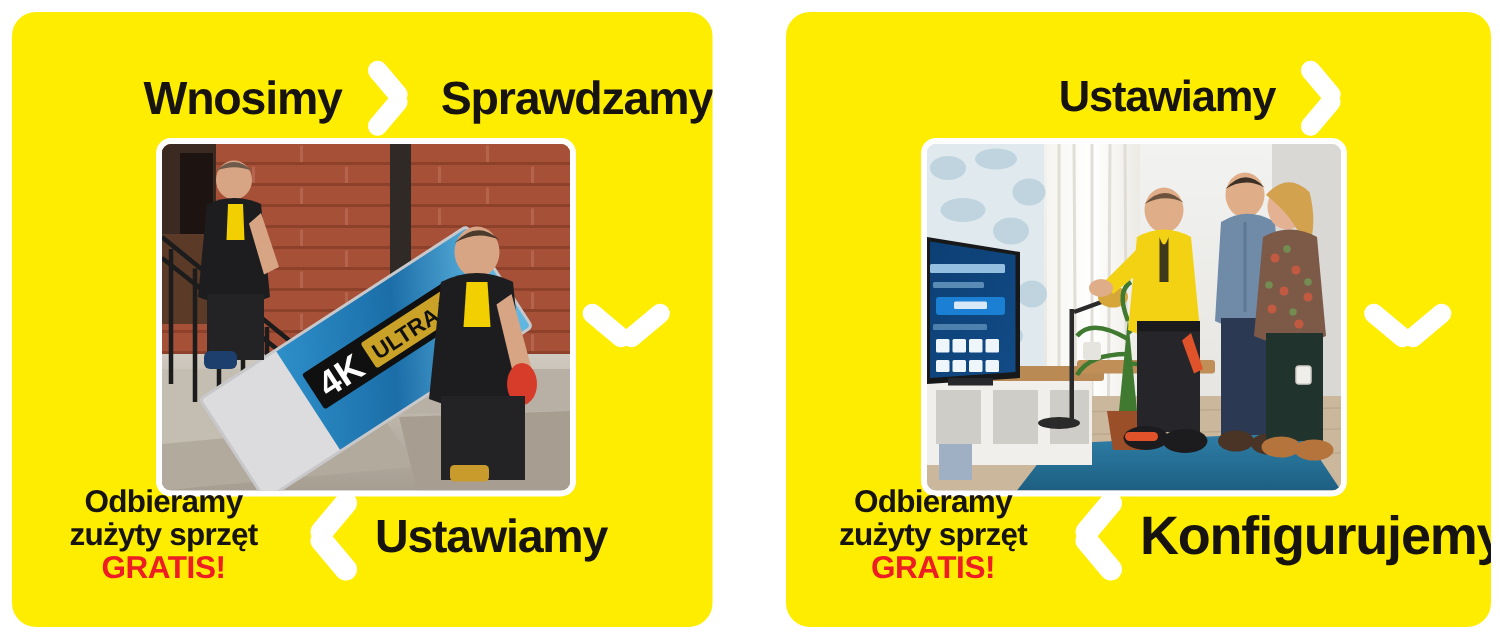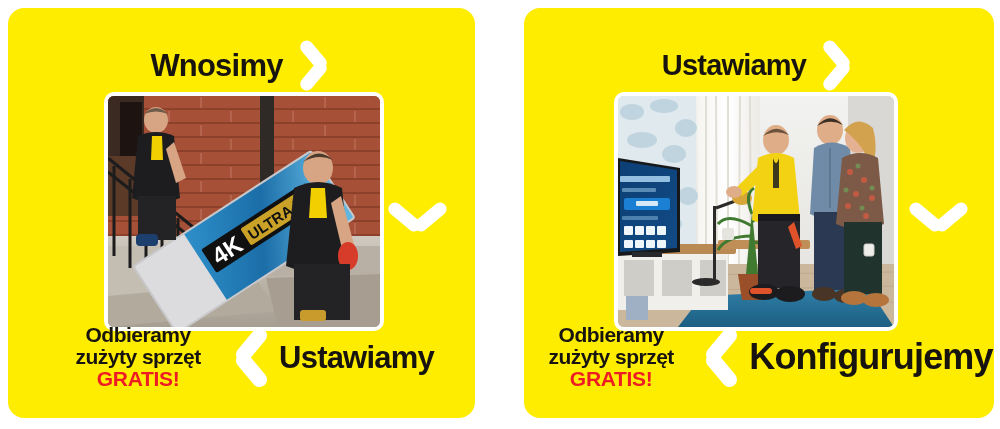--- a/index.html
+++ b/index.html
@@ -34,20 +34,21 @@
   .header-row {
     position: absolute;
     top: 22px;
     left: 0;
     width: 100%;
     height: 70px;
     display: flex;
     align-items: center;
     justify-content: center;
     gap: 16px;
+    padding-left: 44px;
   }
   .step-word {
     color: #17140f;
     font-weight: 800;
     font-size: 31px;
     letter-spacing: -0.8px;
     white-space: nowrap;
     line-height: 1;
   }
   .panel-right .header-row .step-word { font-size: 29px; }
@@ -99,26 +100,26 @@
     background: #bbb;
   }
   .panel-right .photo { left: 90px; top: 84px; width: 276px; height: 231px; }
 
   .ph-svg { display:block; width:100%; height:100%; }
 
   
   .footer-row {
     position: absolute;
     bottom: 18px;
-    left: 0;
+    left: 12px;
     width: 100%;
     height: 86px;
     display: flex;
     align-items: center;
-    justify-content: center;
+    justify-content: flex-start;
     gap: 6px;
   }
   .pickup {
     text-align: center;
     line-height: 1.04;
     width: 178px;
     flex: none;
   }
   .pickup .l1, .pickup .l2 {
     display: block;
@@ -152,20 +153,21 @@
 <div class="stage">
 
   <div class="panel panel-left">
 
     <div class="header-row">
       <span class="step-word">Wnosimy</span>
       <span class="chev chev-right">
           <i class="a"></i>
           <i class="b"></i>
         </span>
+      <span class="step-word">Sprawdzamy</span>
     </div>
 
     <div class="photo">
       <svg class="ph-svg" viewBox="0 0 272 231" preserveAspectRatio="none">
         <defs>
           <linearGradient id="tvg" x1="0" y1="0" x2="1" y2="0.3">
             <stop offset="0" stop-color="#2e8fc9"></stop>
             <stop offset="0.55" stop-color="#1b6ea8"></stop>
             <stop offset="1" stop-color="#5fb6e0"></stop>
           </linearGradient>

